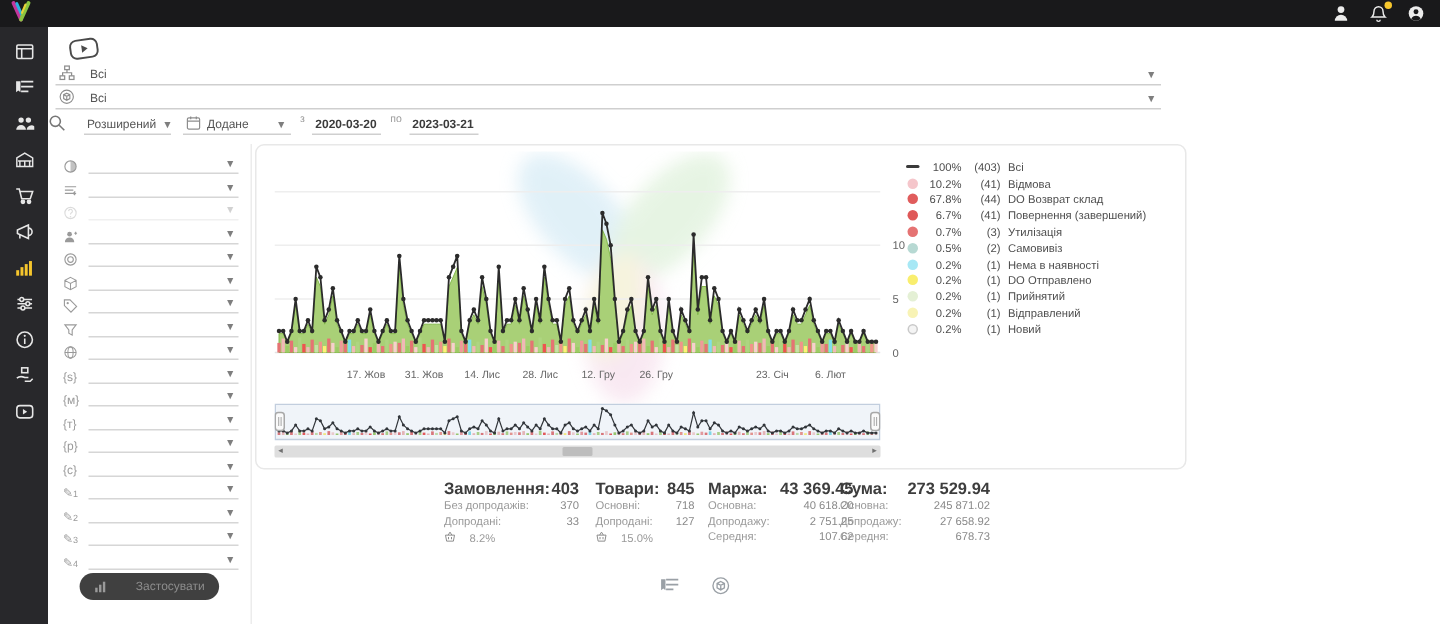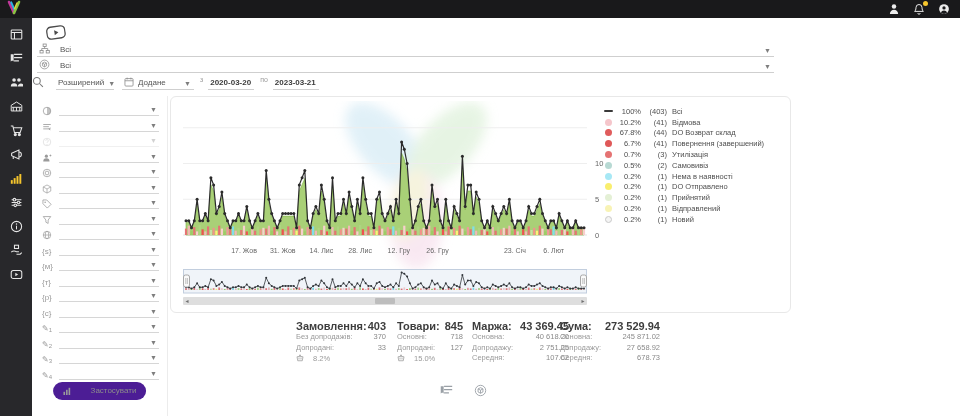--- a/index.html
+++ b/index.html
@@ -39,21 +39,21 @@
 .cal-ic{width:10px;height:10px;color:#8d8d8d}
 .cal-ic svg{width:10px;height:10px}
 
 #filter-panel{position:absolute;left:32px;top:96px;width:136px;height:320px;background:#fff;border-right:1px solid #ececec}
 .f-row{position:absolute;left:10px;right:8px;height:14px;display:flex;align-items:flex-end}
 .f-row .fic{width:13px;color:#9a9a9a;font-size:8px;flex:none;display:flex;align-items:flex-end;margin-right:4px}
 .f-row .fic svg{width:10px;height:10px}
 .f-row .fin{flex:1;border-bottom:1px solid #d6d6d6;height:13px;display:flex;align-items:flex-end;justify-content:flex-end;padding:0 2px 2px 0;cursor:pointer}
 .f-row.dis{opacity:.35}
 .sub{font-size:6px;vertical-align:sub}
-#apply-btn{position:absolute;left:50%;transform:translateX(-50%);top:286px;background:#4c1d95;border:none;
+#apply-btn{position:absolute;left:50%;transform:translateX(-50%);top:286px;background:#404040;border:none;
   border-radius:9px;padding:4px 10px 5px;font-size:8px;color:#8c8c8c;display:flex;align-items:center;gap:20px;cursor:pointer;
   font-family:"Liberation Sans","DejaVu Sans",sans-serif;white-space:nowrap}
 #apply-btn svg{width:8px;height:8px;color:#9a9a9a}
 
 #chart-card{position:absolute;left:170px;top:96px;width:621px;height:217px;border:1px solid #e8e8e8;border-radius:6px;background:#fff}
 #watermark{position:absolute;left:125px;top:4px;width:240px;height:168px;opacity:.5;pointer-events:none}
 #plot{position:absolute;left:12px;top:4px;width:404px;height:142px}
 .ylab{position:absolute;left:424px;width:20px;font-size:7.5px;color:#666;text-align:left}
 .xlab{position:absolute;top:150px;font-size:7px;color:#666;transform:translateX(-50%);white-space:nowrap}
 #brush{position:absolute;left:12px;top:172px;width:404px;height:26px}

